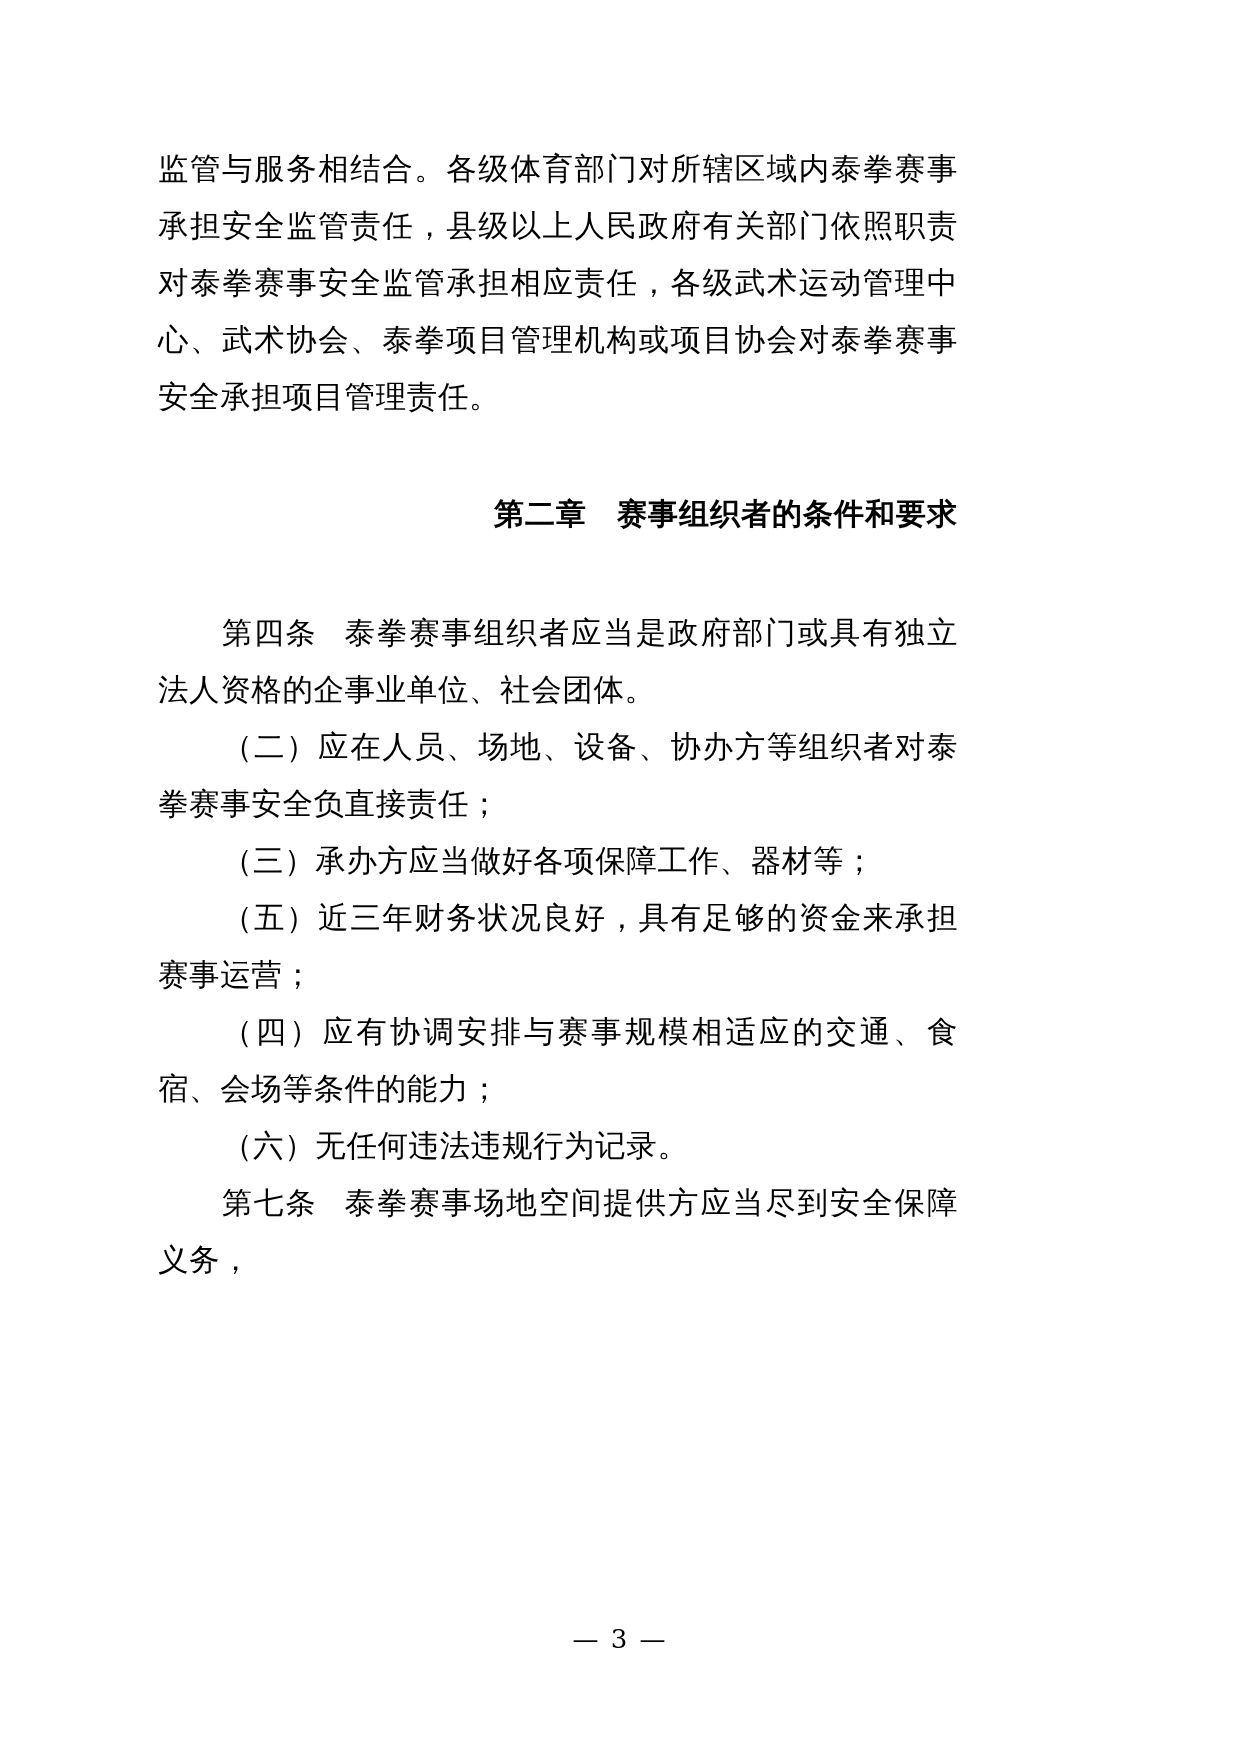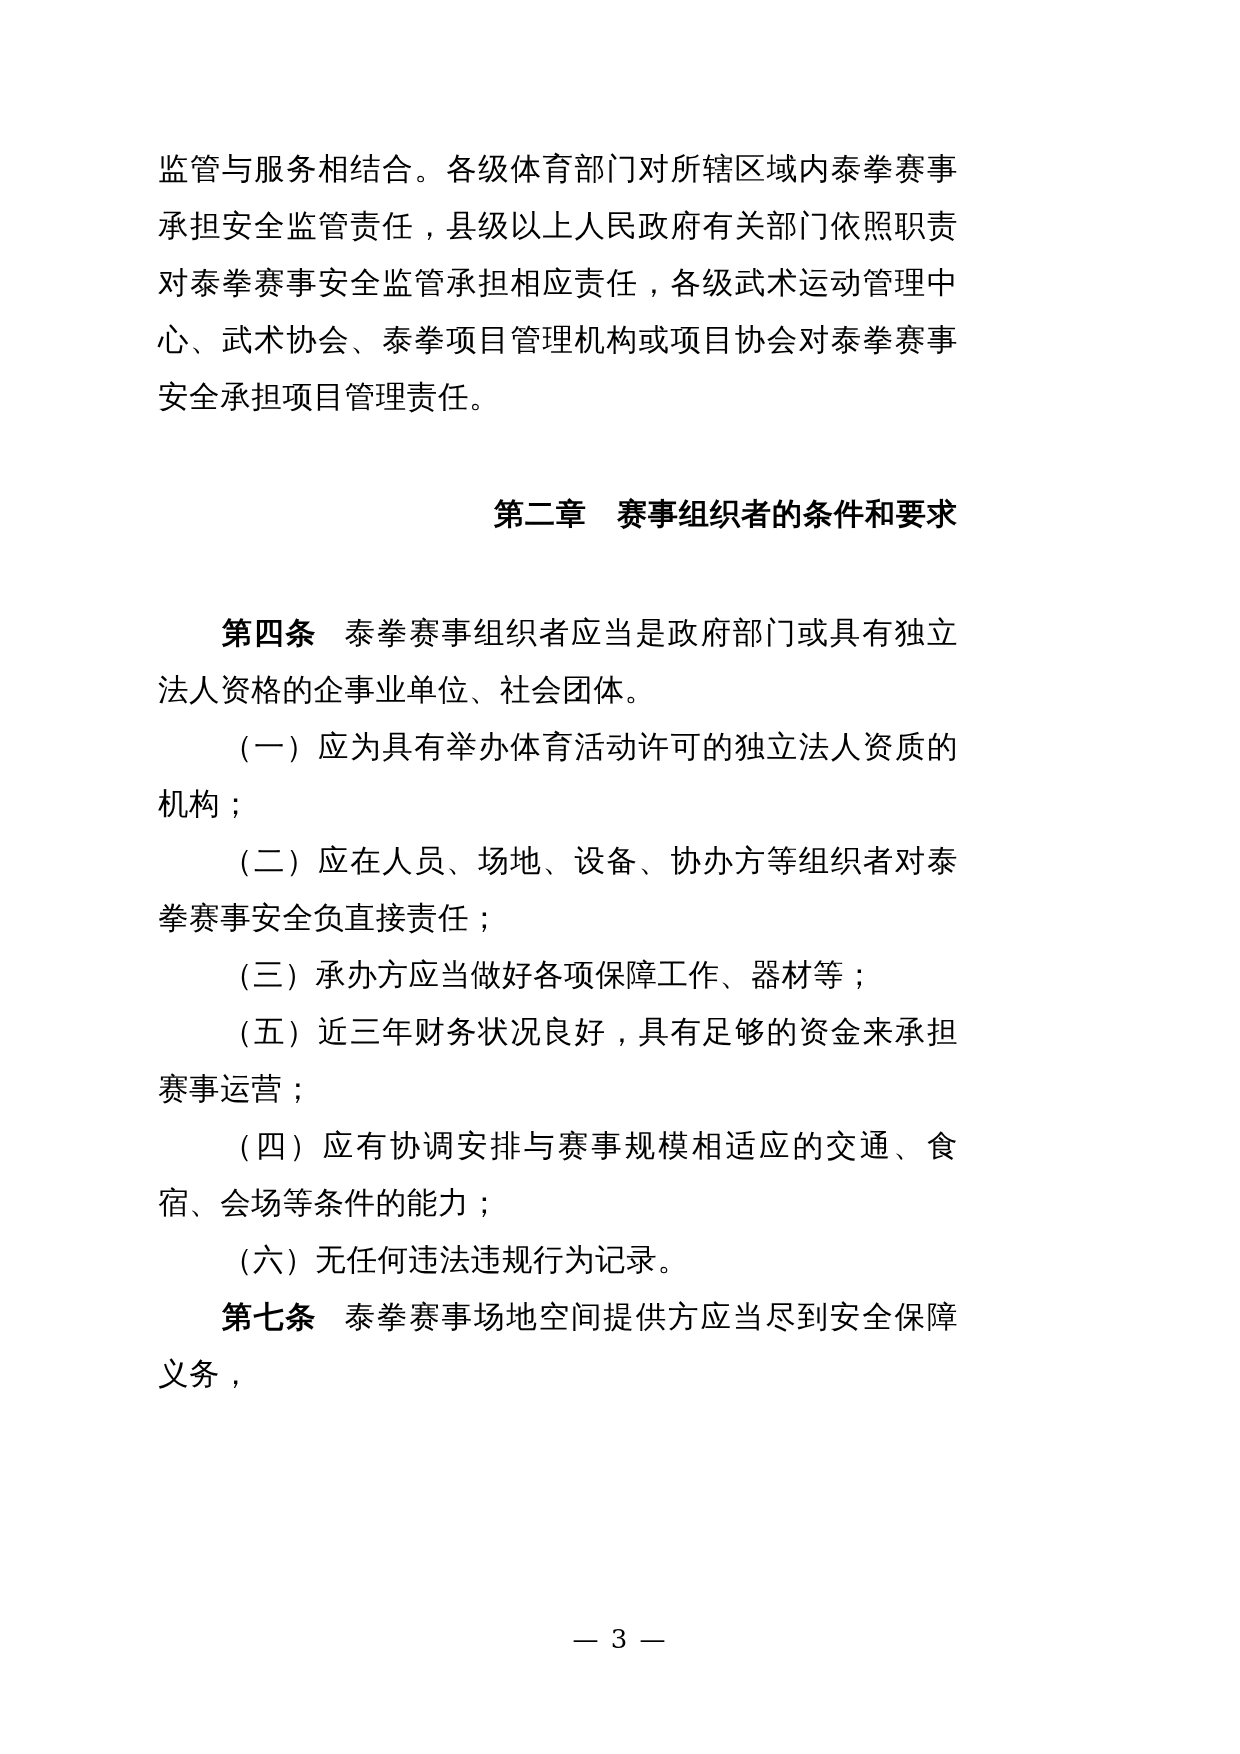--- a/index.html
+++ b/index.html
@@ -41,21 +41,21 @@
   }
   .para.indent-item {
     text-indent: 64px;
   }
   .para.cont {
     text-indent: 0;
   }
   
   .art-label {
     font-family: "DejaVu Sans", "Liberation Sans", sans-serif;
-    font-weight: 700;
+    font-weight: 400;
     font-size: 30px;
     letter-spacing: 0.5px;
   }
   .art-gap {
     display: inline-block;
     width: 26px;
   }
   
   .chapter {
     font-family: "DejaVu Sans", "Liberation Sans", sans-serif;
@@ -98,21 +98,20 @@
 
     <div class="spacer-before-chapter"></div>
 
     <h2 class="chapter"><span>第二章</span><span class="ch-gap"></span><span>赛事组织者的条件和要求</span></h2>
 
     <div class="spacer-after-chapter"></div>
 
     <p class="para indent"><span class="art-label">第四条</span><span class="art-gap"></span><span>泰拳赛事组织者应当是政府部门或具有独立法人资格的企事业单位、社会团体。</span></p>
 
 
-    <p class="para indent-item">（一）应为具有举办体育活动许可的独立法人资质的机构；</p>
     <p class="para indent-item">（二）应在人员、场地、设备、协办方等组织者对泰拳赛事安全负直接责任；</p>
     <p class="para indent-item">（三）承办方应当做好各项保障工作、器材等；</p>
     <p class="para indent-item">（五）近三年财务状况良好，具有足够的资金来承担赛事运营；</p>
     <p class="para indent-item">（四）应有协调安排与赛事规模相适应的交通、食宿、会场等条件的能力；</p>
     <p class="para indent-item">（六）无任何违法违规行为记录。</p>
 
 
     <p class="para indent"><span class="art-label">第七条</span><span class="art-gap"></span><span>泰拳赛事场地空间提供方应当尽到安全保障义务，</span></p>
 
   </div>

